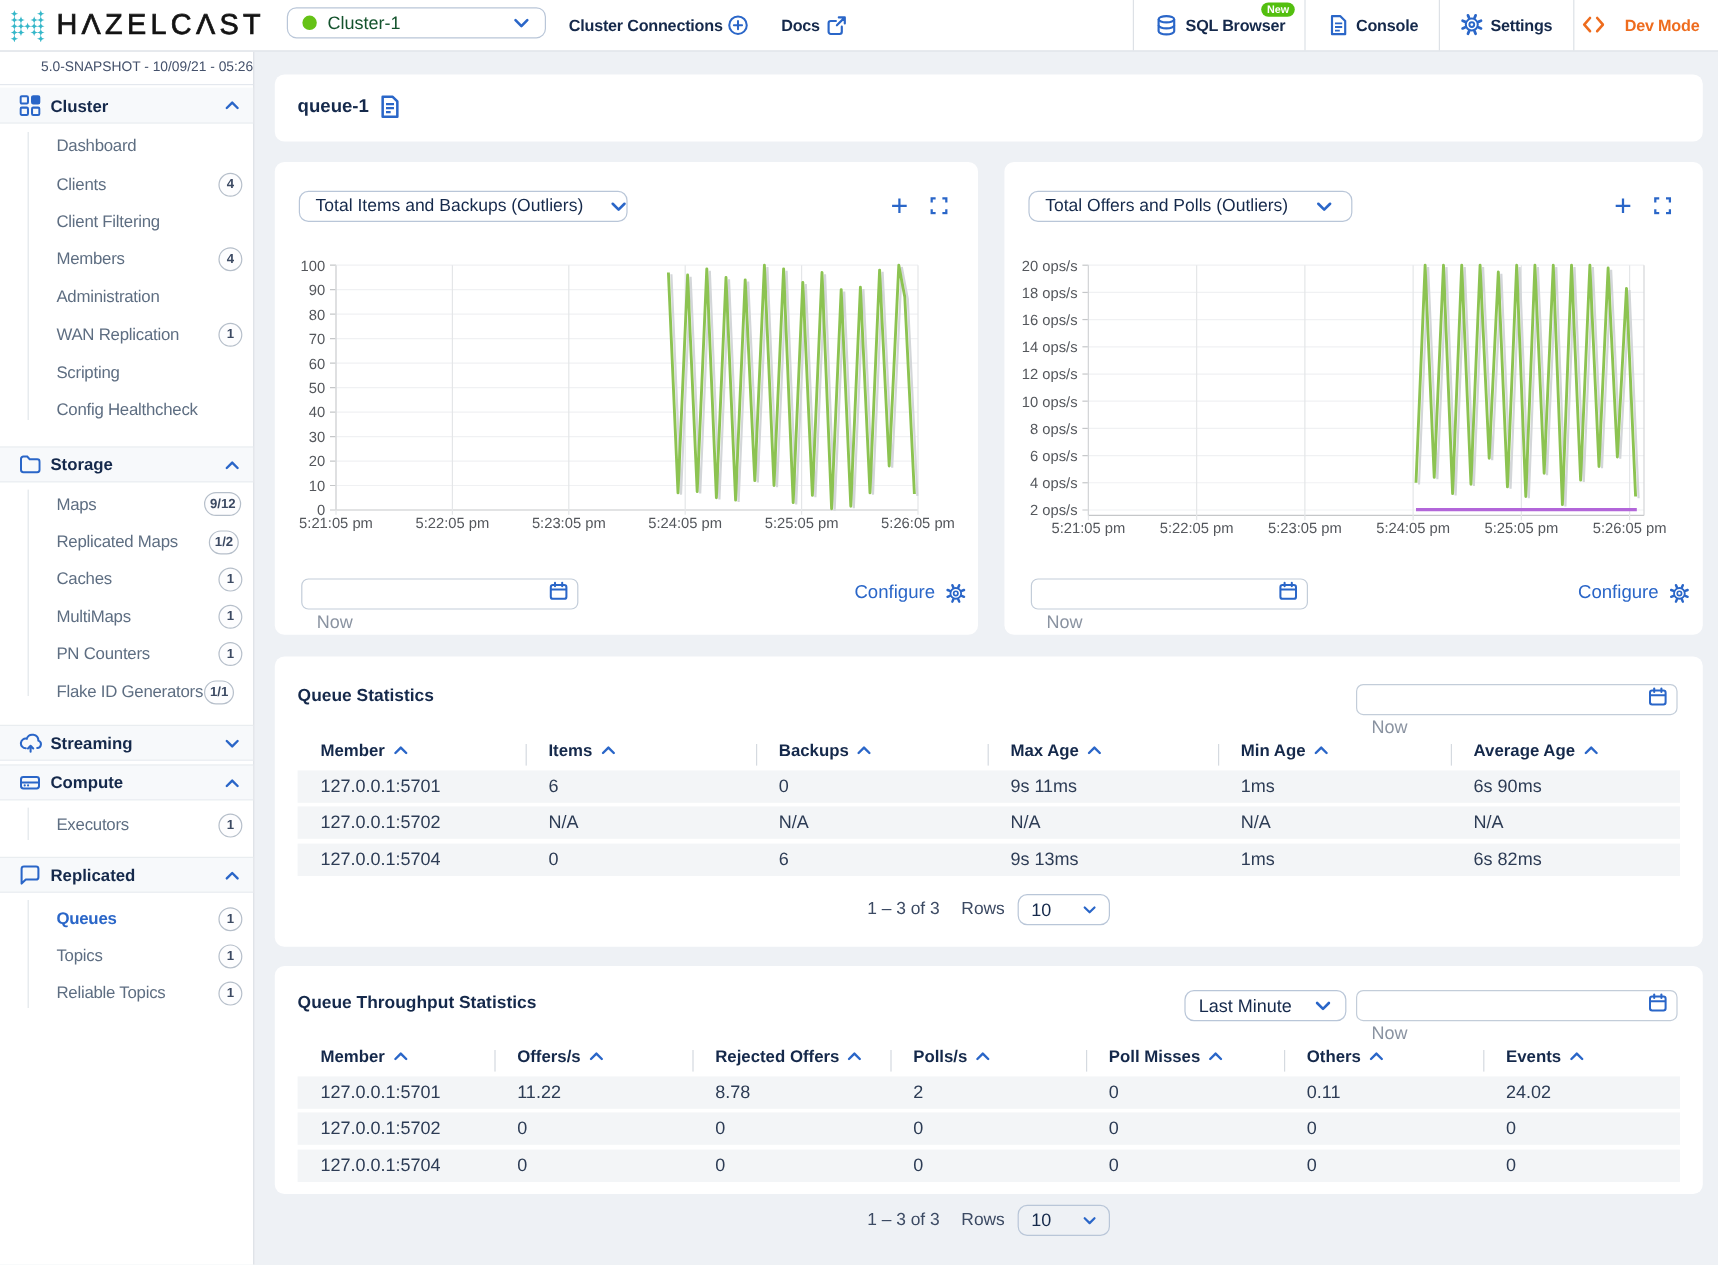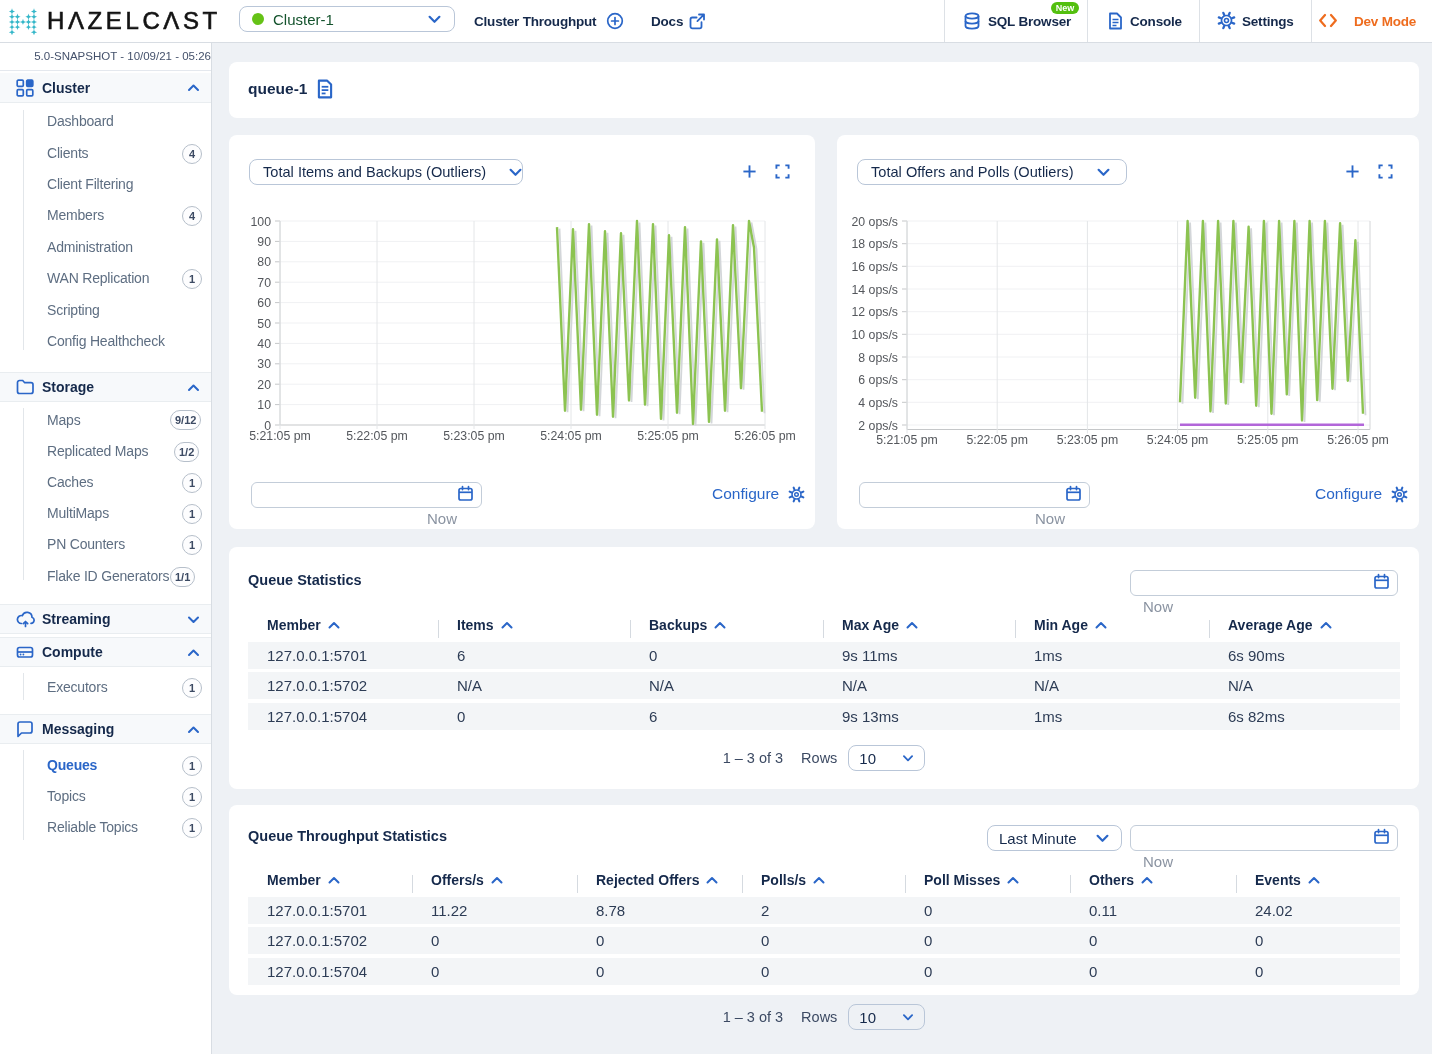--- a/index.html
+++ b/index.html
@@ -27,21 +27,21 @@
 .sect .schev { margin-right:11px; }
 .sitem { position:absolute; left:47px; font-size:14px; letter-spacing:-0.2px; color:#5e6e82; }
 .badge { position:absolute; font-size:11px; font-weight:700; color:#3c4a63; border:1px solid #b6bfca; background:#fdfdfe; border-radius:10px; height:20px; min-width:20px; padding:0 4px; box-sizing:border-box; display:flex; align-items:center; justify-content:center; }
 .guide { position:absolute; left:23px; width:1px; background:#e2e6ea; }
 
 
 .card { position:absolute; background:#fff; border-radius:8px; }
 #titlecard { left:229px; top:62px; width:1190px; height:56px; }
 #qname { position:absolute; left:19px; top:18px; font-size:15.5px; font-weight:700; color:#15294b; }
 #qicon { position:absolute; left:86px; top:17px; }
-.chartcard { top:135px; height:394px;text-align:right; }
+.chartcard { top:135px; height:394px; }
 .seldd { position:absolute; left:20px; top:24px; height:26px; border:1px solid #b9c6d8; border-radius:8px; display:flex; align-items:center; padding:0 13px; }
 .seldd .ddtxt { font-size:14.6px; color:#15294b; white-space:nowrap; }
 .seldd .ddchev { margin-left:auto; }
 .chtools { position:absolute; top:29px; display:flex; gap:18px; }
 .nowin { display:inline-flex; align-items:center; height:26px; border:1px solid #c3cdd9; border-radius:6px; background:#fff; padding:0 7px 0 12px; }
 .nowtxt { font-size:15px; color:#8a93a1; flex:1;margin-top:46px; }
 .configure { font-size:15.5px; font-weight:400; color:#2a66c8; display:flex; align-items:center; gap:9px; }
 
 
 .tcard { left:229px; width:1190px; }
@@ -84,21 +84,21 @@
         </svg>
         <span id="logoword">HΛZELCΛST</span>
       </div>
   <div class="clsel">
         <span class="cldot"></span>
         <span class="cltxt">Cluster-1</span>
         <svg width="15" height="12" viewBox="0 0 13 11" style="display:block">
           <path d="M2 3.5 L6.5 8 L11 3.5" fill="none" stroke="#2a66c8" stroke-width="2.0" stroke-linecap="round" stroke-linejoin="round"></path>
         </svg>
       </div>
-  <div class="topitem" style="left:474px">Cluster Throughput</div>
+  <div class="topitem" style="left:474px">Cluster Connections</div>
   <div style="position:absolute;left:606px;top:12px"><svg width="18" height="18" viewBox="0 0 18 18">
           <circle cx="9" cy="9" r="7.3" fill="none" stroke="#2a66c8" stroke-width="1.7"></circle>
           <line x1="9" y1="5.6" x2="9" y2="12.4" stroke="#2a66c8" stroke-width="1.7" stroke-linecap="round"></line>
           <line x1="5.6" y1="9" x2="12.4" y2="9" stroke="#2a66c8" stroke-width="1.7" stroke-linecap="round"></line>
         </svg></div>
   <div class="topitem" style="left:651px">Docs</div>
   <div style="position:absolute;left:688px;top:12px"><svg width="18" height="18" viewBox="0 0 18 18">
           <path d="M13.5 10.2 v4.3 a1.8 1.8 0 0 1-1.8 1.8 H4.3 a1.8 1.8 0 0 1-1.8-1.8 V7.3 a1.8 1.8 0 0 1 1.8-1.8 h4.3" fill="none" stroke="#2a66c8" stroke-width="1.8" stroke-linecap="round"></path>
           <path d="M11 2.5 h5 v5 M15.6 2.9 L9.4 9.1" fill="none" stroke="#2a66c8" stroke-width="1.8" stroke-linecap="round" stroke-linejoin="round"></path>
         </svg></div>
@@ -228,21 +228,21 @@
       </div>
   <div class="guide" style="top:630px;height:27px"></div>
   <div class="sitem" style="top:636px">Executors</div>
       <div class="badge" style="left:182px;top:635px">1</div>
   <div class="sect" style="top:671px">
         <span class="sic">
           <svg width="18" height="18" viewBox="0 0 18 18">
             <path d="M2 4 a2 2 0 0 1 2-2 h10 a2 2 0 0 1 2 2 v7 a2 2 0 0 1-2 2 h-8.5 L2 16.3 z" fill="none" stroke="#2a66c8" stroke-width="1.7" stroke-linejoin="round"></path>
           </svg>
         </span>
-        <span class="slab">Messaging</span>
+        <span class="slab">Replicated</span>
         <span class="schev">
           <svg width="13" height="11" viewBox="0 0 13 11" style="display:block">
             <path d="M2 8 L6.5 3.5 L11 8" fill="none" stroke="#2a66c8" stroke-width="2.0" stroke-linecap="round" stroke-linejoin="round"></path>
           </svg>
         </span>
       </div>
   <div class="guide" style="top:707px;height:90px"></div>
   <div class="sitem" style="top:714px;color:#2a66c8;font-weight:700">Queues</div>
       <div class="badge" style="left:182px;top:713px">1</div>
   <div class="sitem" style="top:745px">Topics</div>

